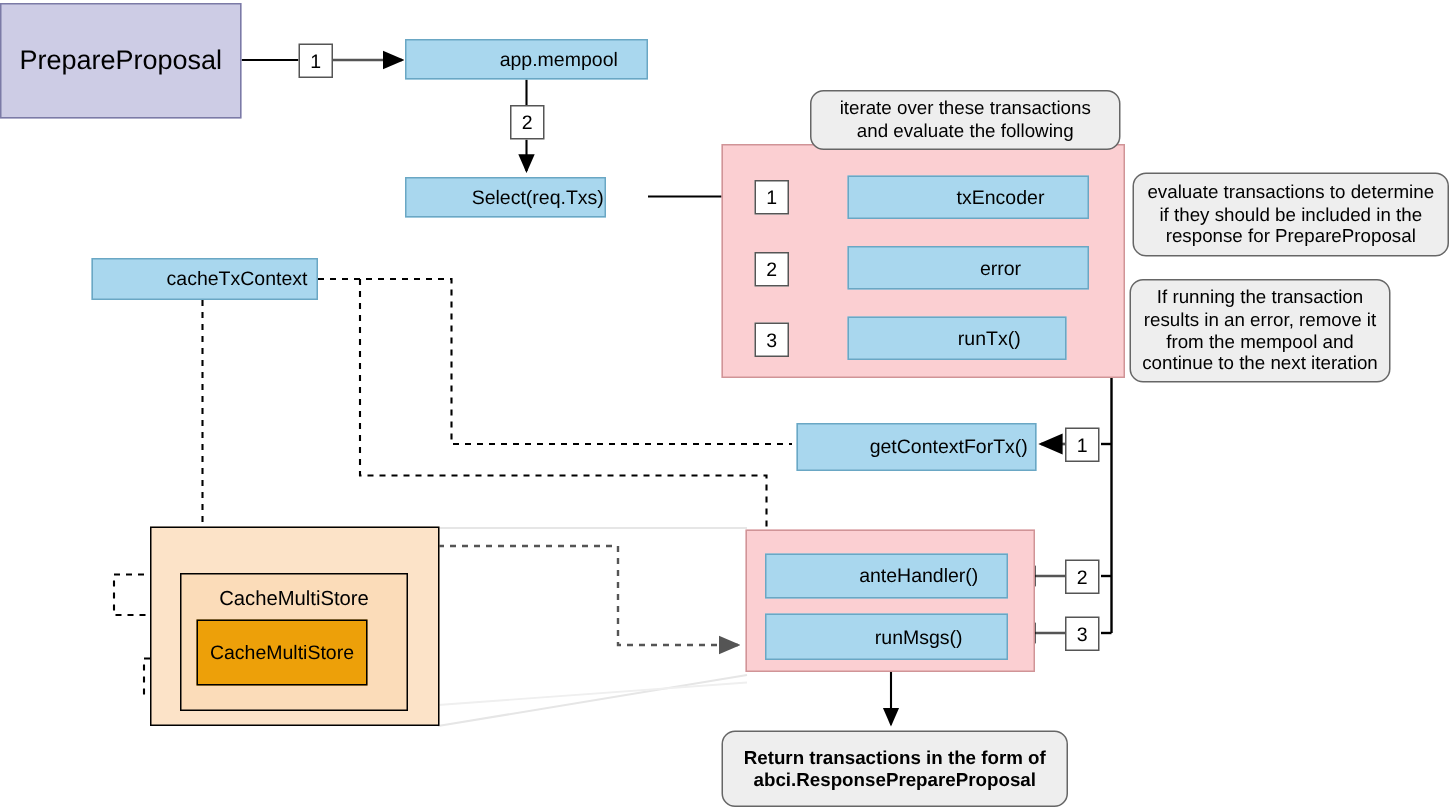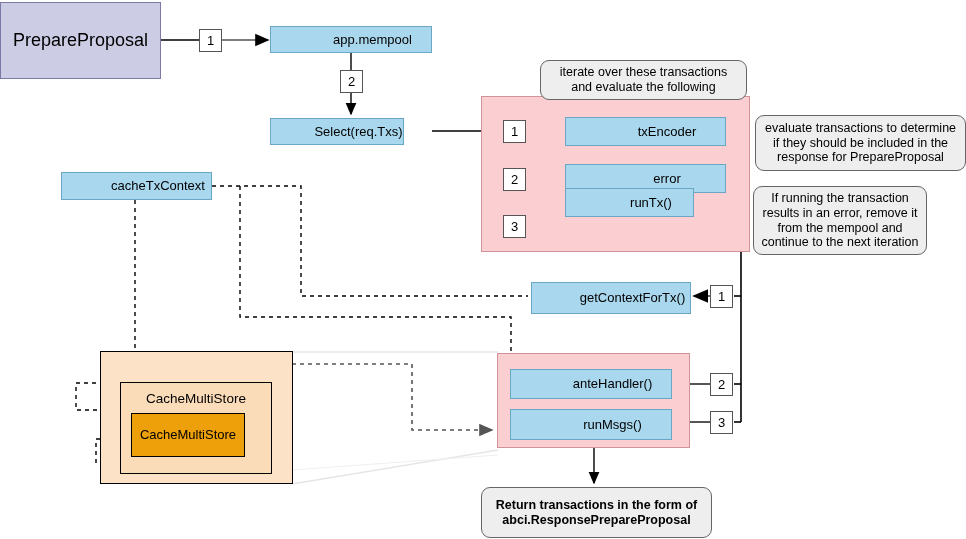--- a/index.html
+++ b/index.html
@@ -114,21 +114,21 @@
   <div class="numbox" style="left:503px;top:215px;">
     <span>3</span>
   </div>
 
   <div class="node blue" style="left:565px;top:117px;width:161px;height:29px;">
     <span>txEncoder</span>
   </div>
   <div class="node blue" style="left:565px;top:164px;width:161px;height:29px;">
     <span>error</span>
   </div>
-  <div class="node blue" style="left:565px;top:188px;width:129px;height:29px;">
+  <div class="node blue" style="left:565px;top:211px;width:146px;height:29px;">
     <span>runTx()</span>
   </div>
 
   <div class="node bubble" style="left:540px;top:60px;width:207px;height:40px;">
     <span>iterate over these transactions and evaluate the following</span>
   </div>
 
   <div class="node bubble" style="left:755px;top:115px;width:211px;height:56px;">
     <span>evaluate transactions to determine if they should be included in the response for PrepareProposal</span>
   </div>

